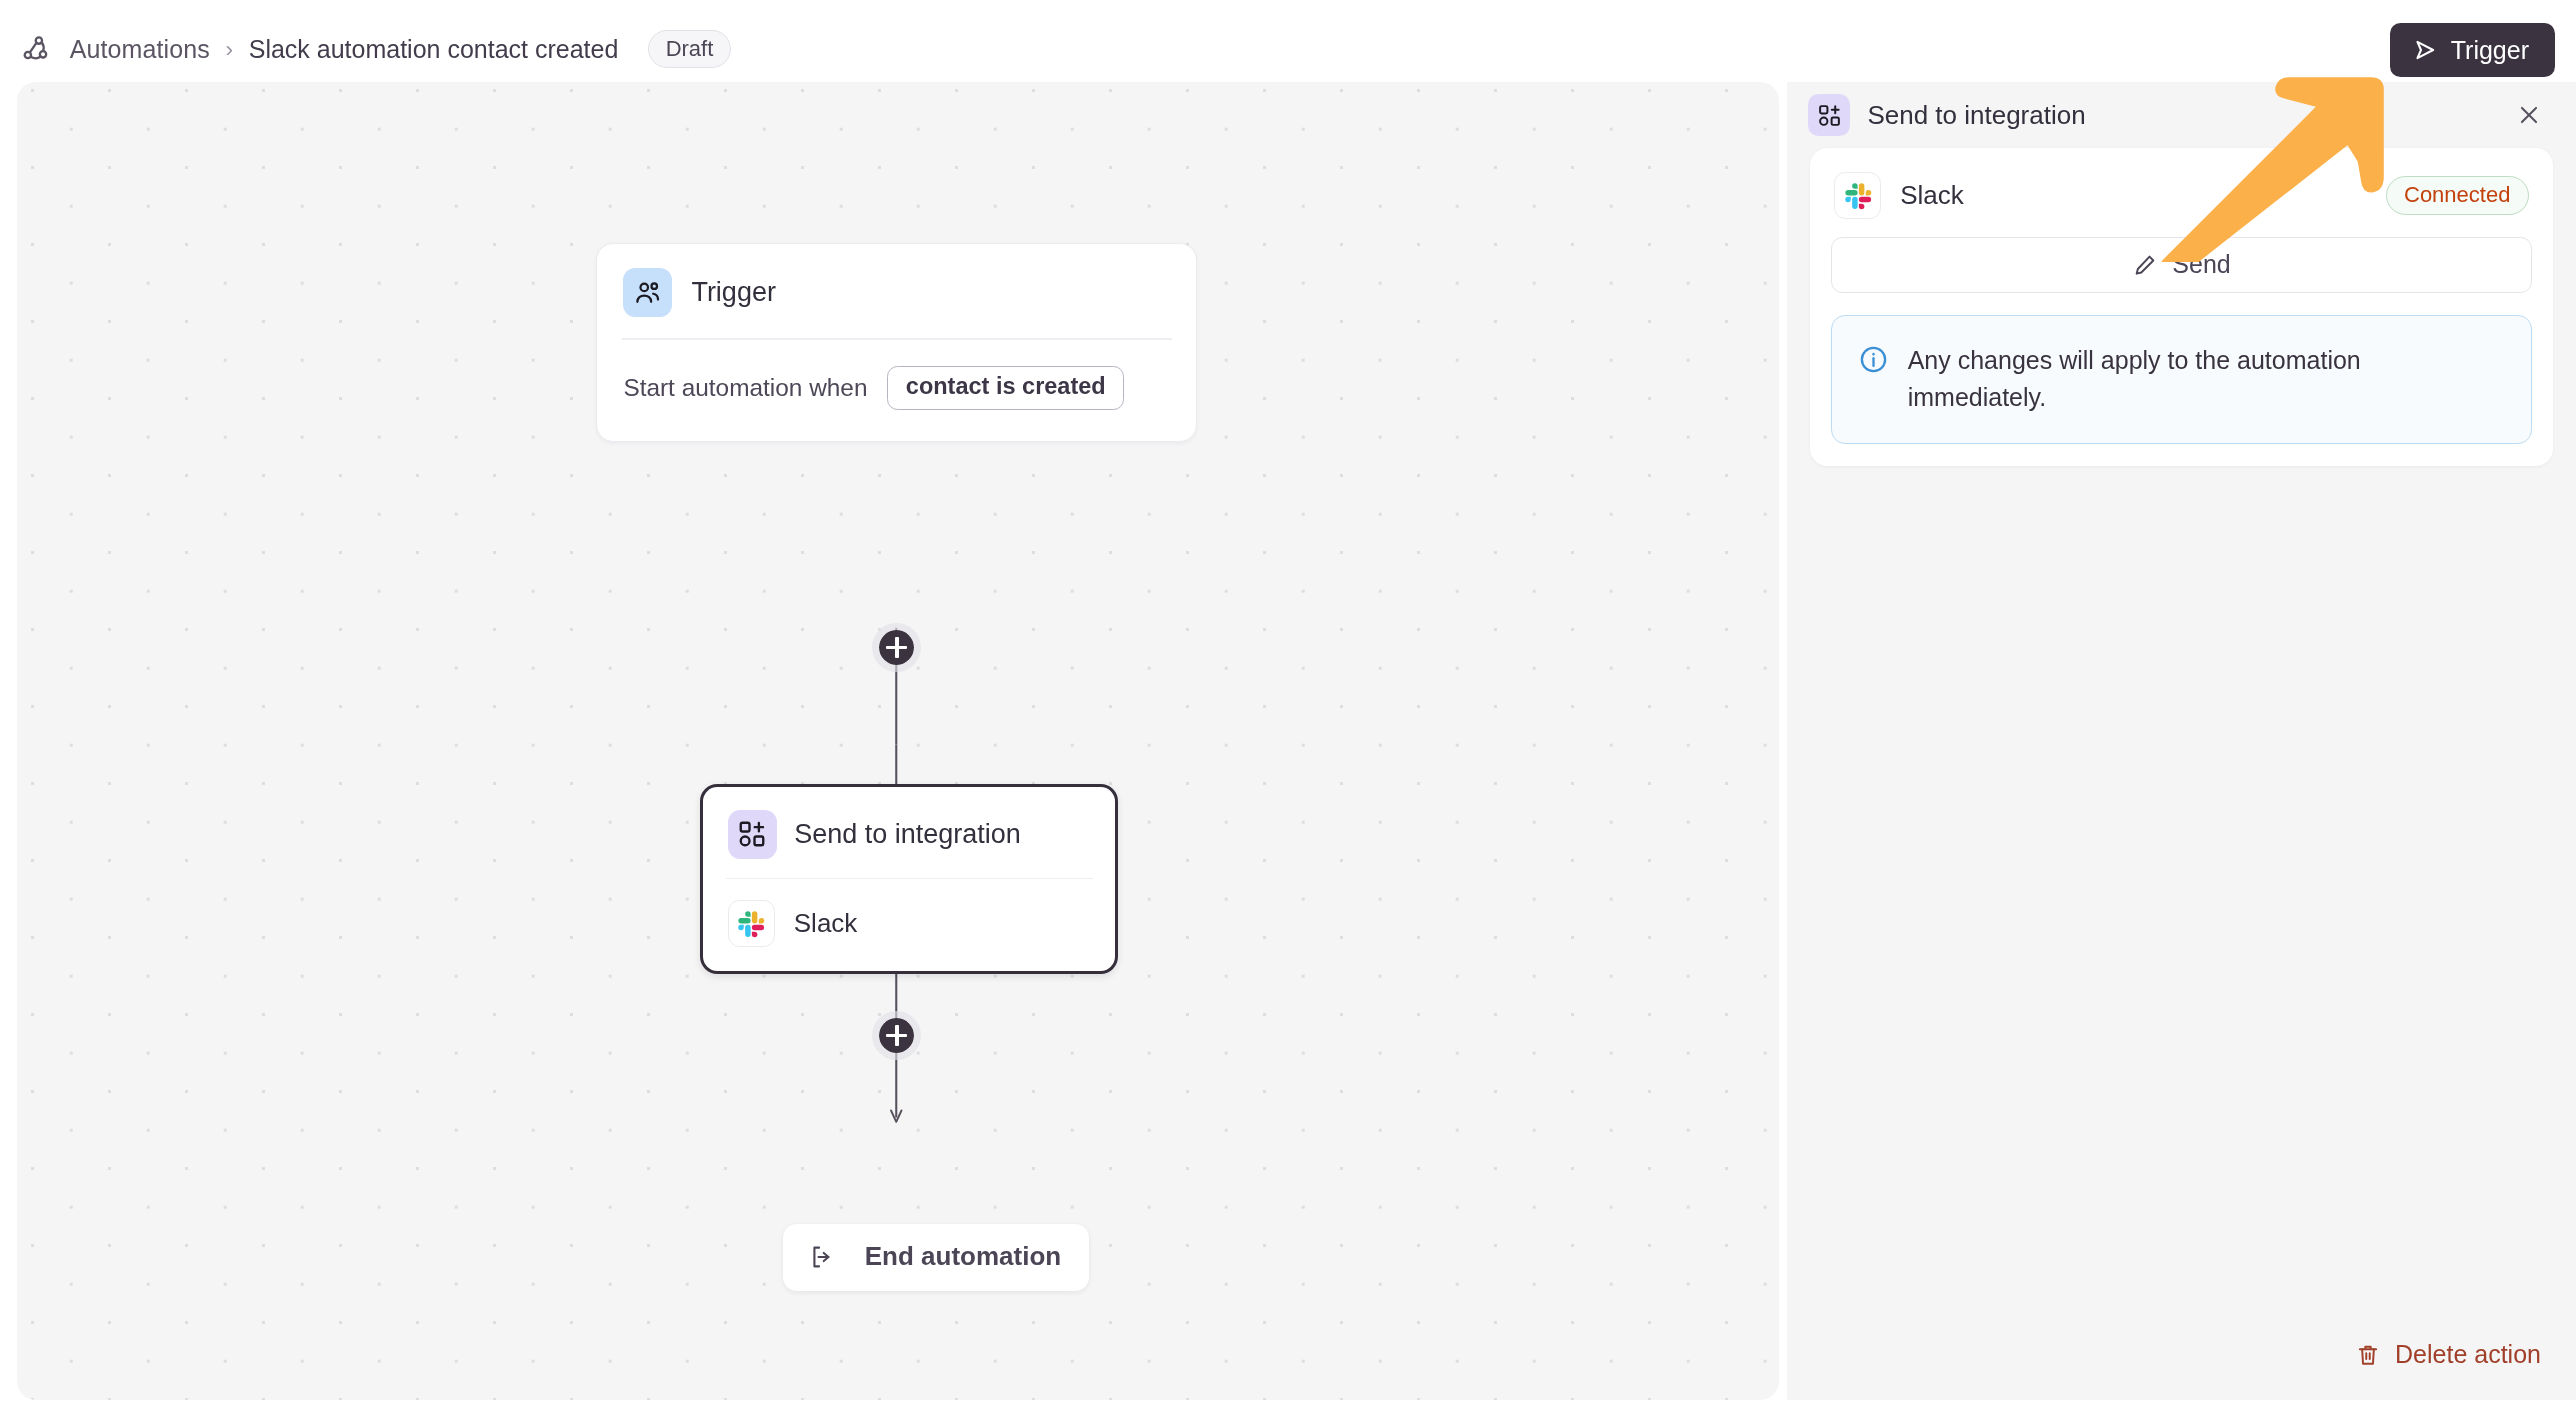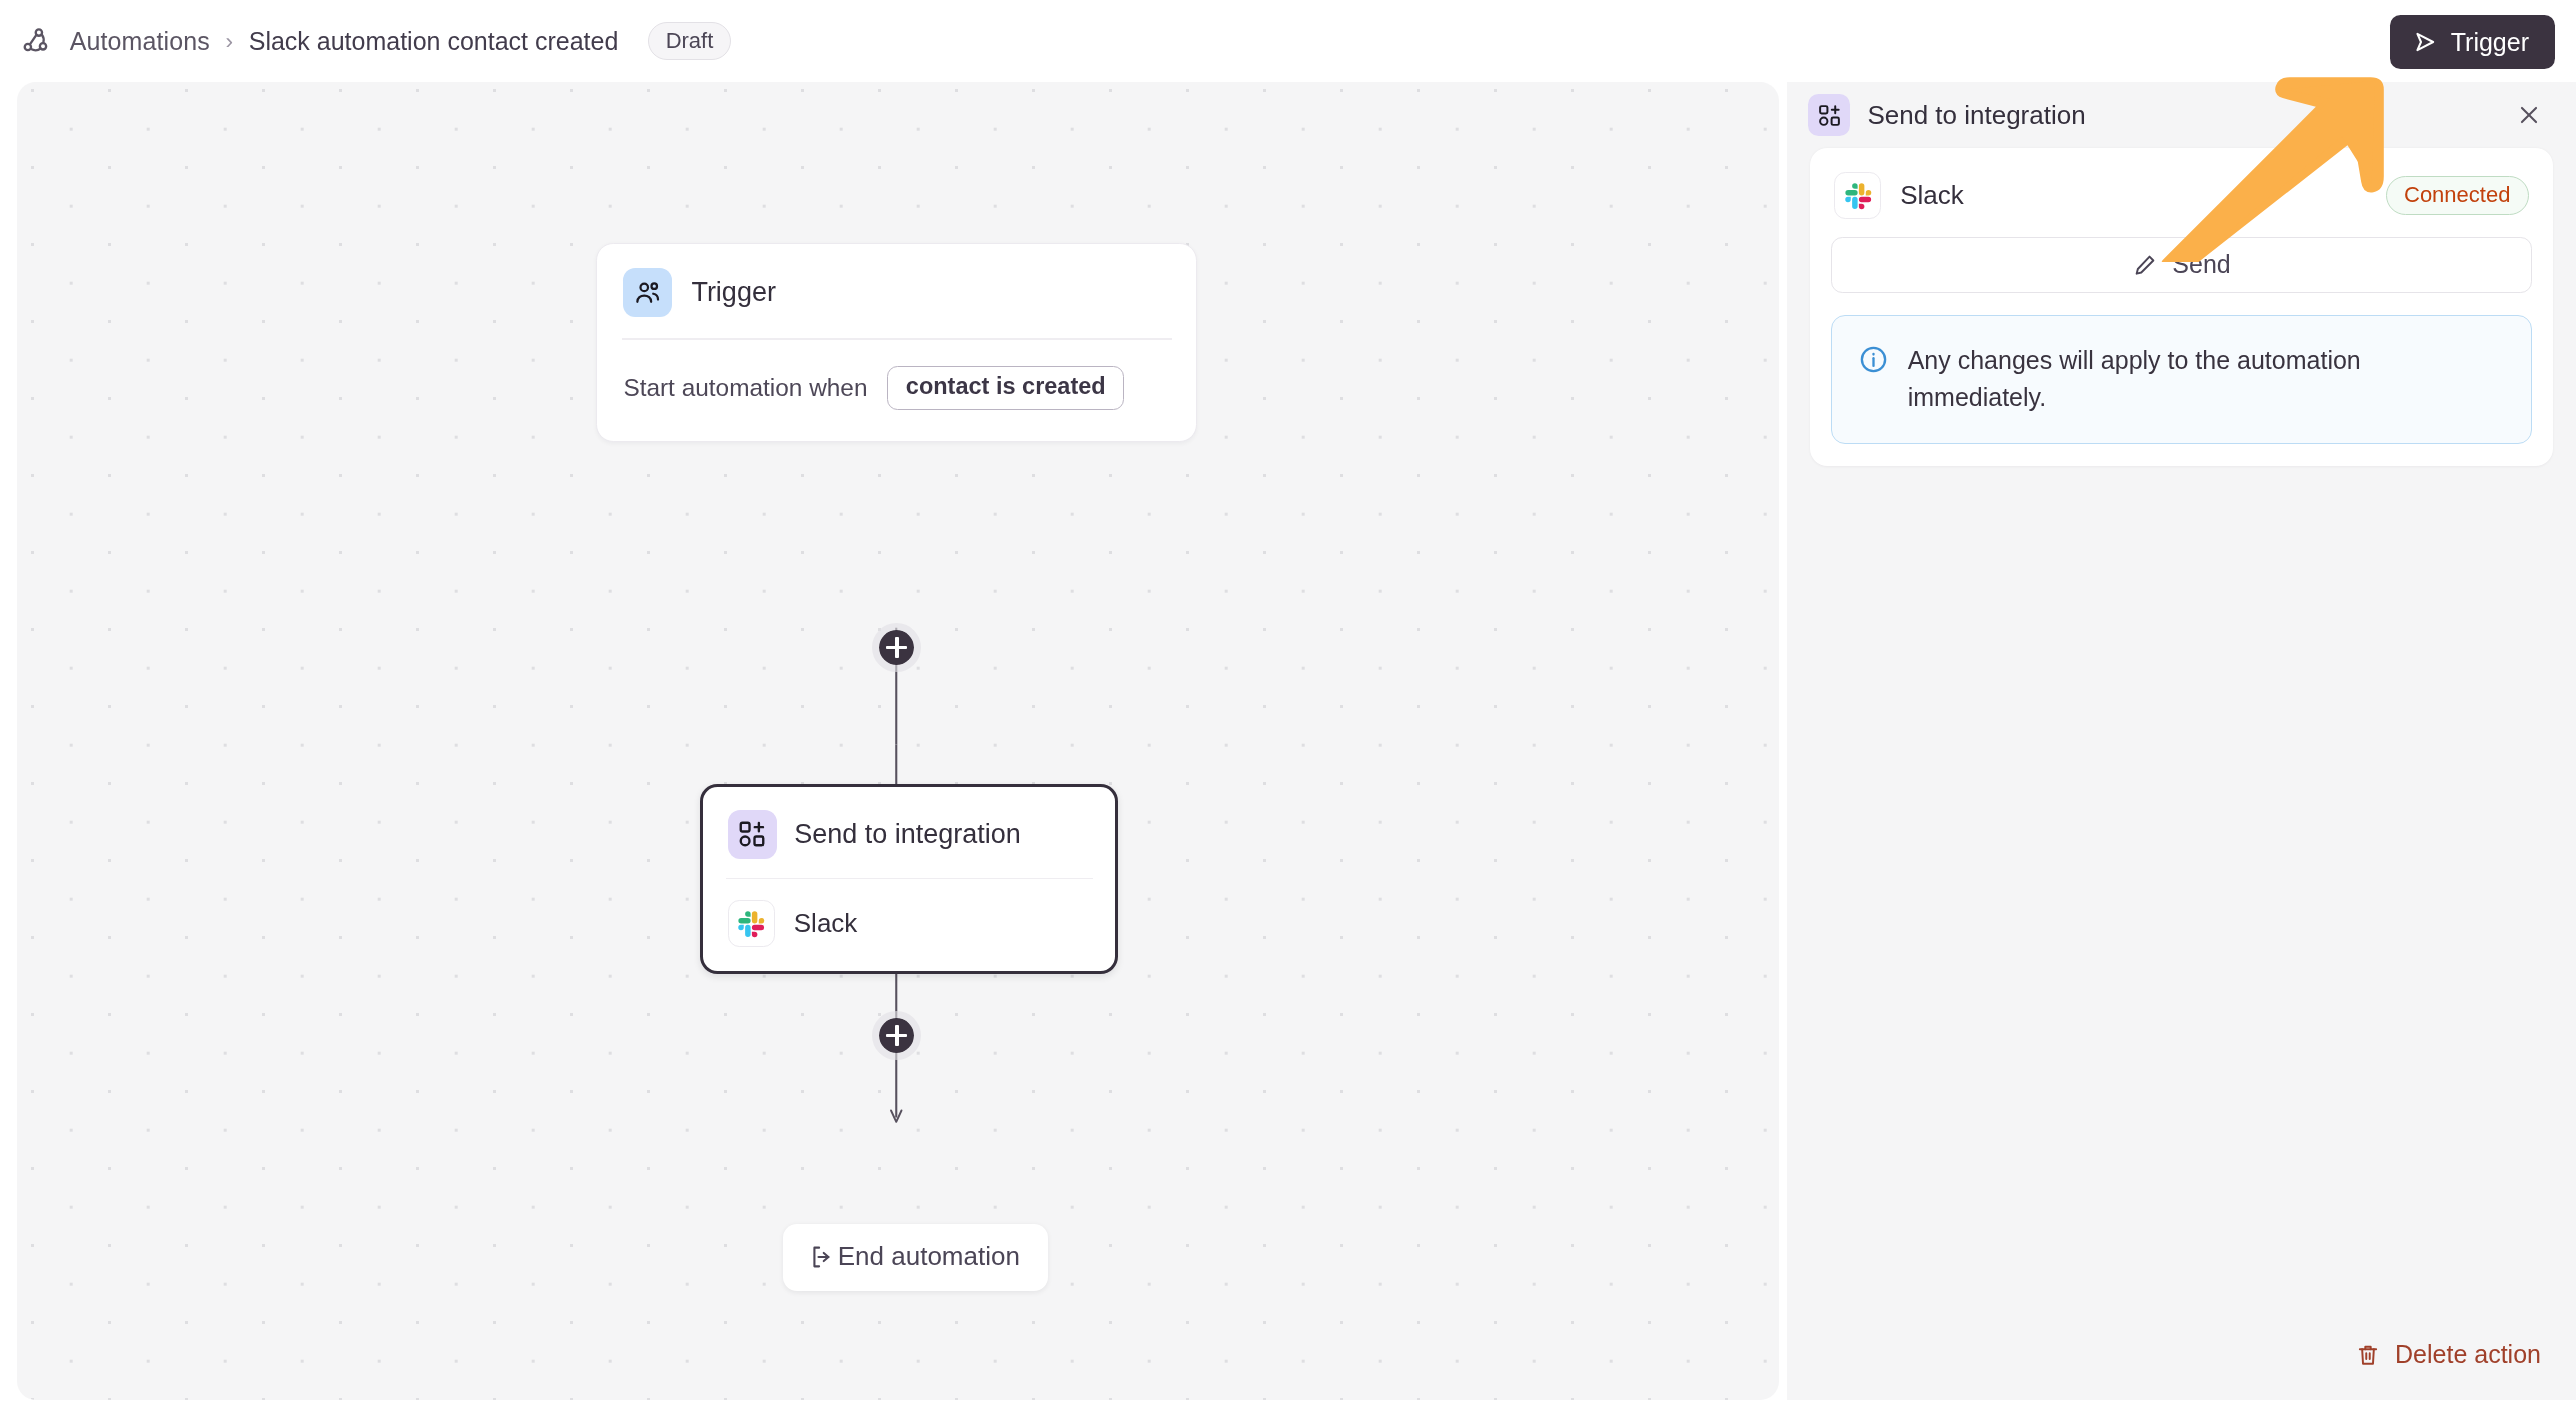--- a/index.html
+++ b/index.html
@@ -5,21 +5,21 @@
   * { box-sizing: border-box; margin: 0; padding: 0; }
   html, body {
     width: 2576px; height: 1412px;
     background: #ffffff;
     font-family: "Liberation Sans", sans-serif;
     overflow: hidden;
   }
 
   
   #topbar {
-    position: absolute; left: 0; top: 0; width: 2576px; height: 82px;
+    position: absolute; left: 0; top: 8px; width: 2576px; height: 82px;
     background: #ffffff;
     display: flex; align-items: center;
   }
   #breadcrumb {
     display: flex; align-items: center; gap: 15.7px;
     margin-left: 21px;
   }
   .bc-icon { width: 33px; height: 33px; display: block; }
   .bc-link {
     font-size: 25px; color: #5b5563; letter-spacing: 0.1px;
@@ -115,23 +115,24 @@
     flex: 0 0 auto;
   }
   .app-tile svg { width: 30px; height: 30px; display: block; }
   .row-label { font-size: 26px; color: #342f3c; }
 
   
   #end-node {
     left: 766px; top: 1142px;
     background: #ffffff; border-radius: 14px;
     padding: 17.4px 28px 19px 24.4px;
-    display: flex; align-items: center; gap: 2px;
+    display: flex; align-items: center; gap: 29px;
     box-shadow: 0 1.7px 5.2px rgba(30,25,40,.07);
     cursor: pointer;
+    font-weight: bold;
   }
   #end-node svg { width: 28px; height: 28px; display: block; }
   .end-label { font-size: 26px; color: #4b4556; }
 
   
   .conn { position: absolute; left: 0; top: 0; }
   .plus-btn {
     position: absolute; width: 49px; height: 49px;
     border-radius: 50%; background: #3b3340;
     border: 7.8px solid rgba(226,224,229,.62);

